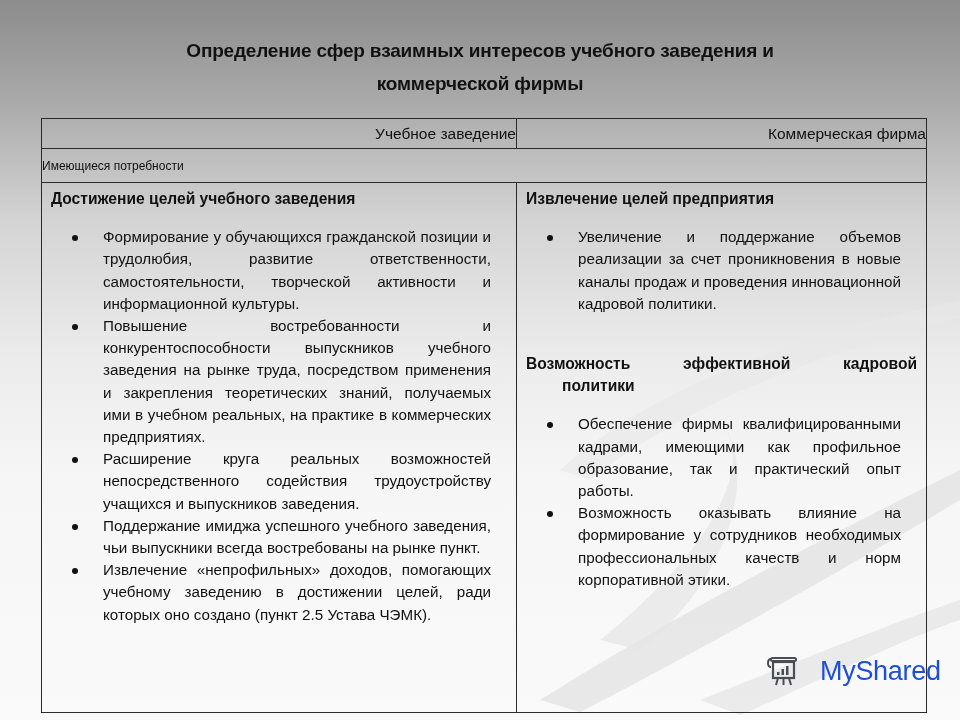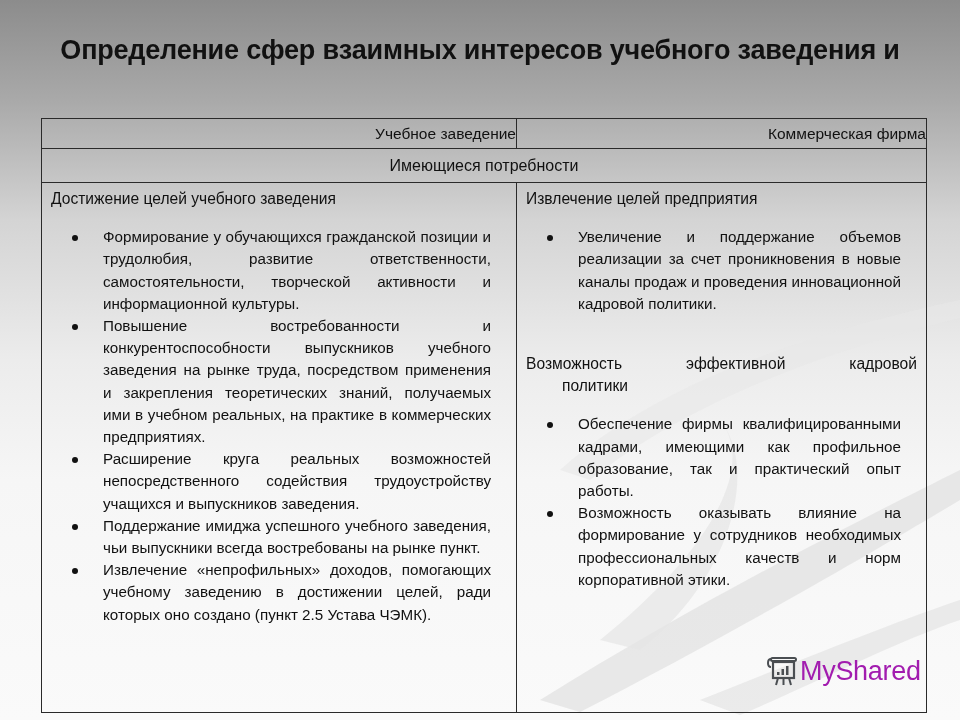--- a/index.html
+++ b/index.html
@@ -19,21 +19,21 @@
       position: absolute;
       pointer-events: none;
     }
     .slide-title {
       position: absolute;
       left: 40px;
       top: 34px;
       width: 880px;
       text-align: center;
       font-weight: bold;
-      font-size: 27px;
+      font-size: 19px;
       line-height: 33px;
       color: #111;
       letter-spacing: -0.2px;
     }
     table.compare {
       position: absolute;
       left: 41px;
       top: 118px;
       width: 886px;
       border-collapse: collapse;
@@ -47,34 +47,34 @@
     }
     table.compare th {
       font-weight: normal;
       text-align: right;
       height: 29px;
       padding: 0;
       vertical-align: middle;
       font-size: 15.5px;
     }
     table.compare tr.subhead td {
-      text-align: center;
+      text-align: left;
       height: 33px;
       vertical-align: middle;
       padding: 0;
-      font-size: 16px;
+      font-size: 12px;
     }
     table.compare td.col {
       padding: 5px 9px 4px 9px;
       height: 520px;
       line-height: 22.2px;
     }
     table.compare td.col-left { width: 474px; }
     .section-heading {
-      font-weight: normal;
+      font-weight: bold;
       font-size: 15.6px;
     }
     .section-heading.justified {
       text-align: justify;
       text-align-last: justify;
     }
     .section-heading .cont {
       display: block;
       padding-left: 36px;
       text-align: right;
@@ -99,39 +99,40 @@
       border-radius: 50%;
       background: #111;
     }
     .spacer { height: 22px; }
     .watermark {
       position: absolute;
       left: 766px;
       top: 655px;
       display: flex;
       align-items: center;
-      gap: 0;
-      color: #a21caf;
+      gap: 20px;
+      color: #1d4ed8;
       font-size: 27px;
       letter-spacing: -0.3px;
     }
     .watermark svg { display: block; }
   </style>
 </head>
 <body>
 
 <svg class="swoosh" width="960" height="720" viewBox="0 0 960 720" style="left:0;top:0;">
   <path d="M 540 700 C 700 600, 860 520, 960 470 L 960 500 C 860 560, 720 640, 580 712 Z" fill="#e2e2e2" opacity="0.75"></path>
   <path d="M 600 640 C 700 560, 760 470, 720 420 C 760 470, 730 580, 640 650 Z" fill="#e6e6e6" opacity="0.7"></path>
   <path d="M 560 470 C 660 380, 820 330, 960 300 L 960 318 C 830 350, 690 400, 590 480 Z" fill="#e8e8e8" opacity="0.6"></path>
   <path d="M 700 700 C 800 660, 900 620, 960 600 L 960 620 C 900 640, 800 690, 740 715 Z" fill="#e4e4e4" opacity="0.7"></path>
 </svg>
 
 <div class="slide-title">
   <div>Определение сфер взаимных интересов учебного заведения и</div>
+  <div>коммерческой фирмы</div>
 </div>
 
 <table class="compare">
   <tbody>
       <tr>
     <th class="col-left" style="width:474px">Учебное заведение</th>
     <th>Коммерческая фирма</th>
   </tr>
   <tr class="subhead">
     <td colspan="2">Имеющиеся потребности</td>

